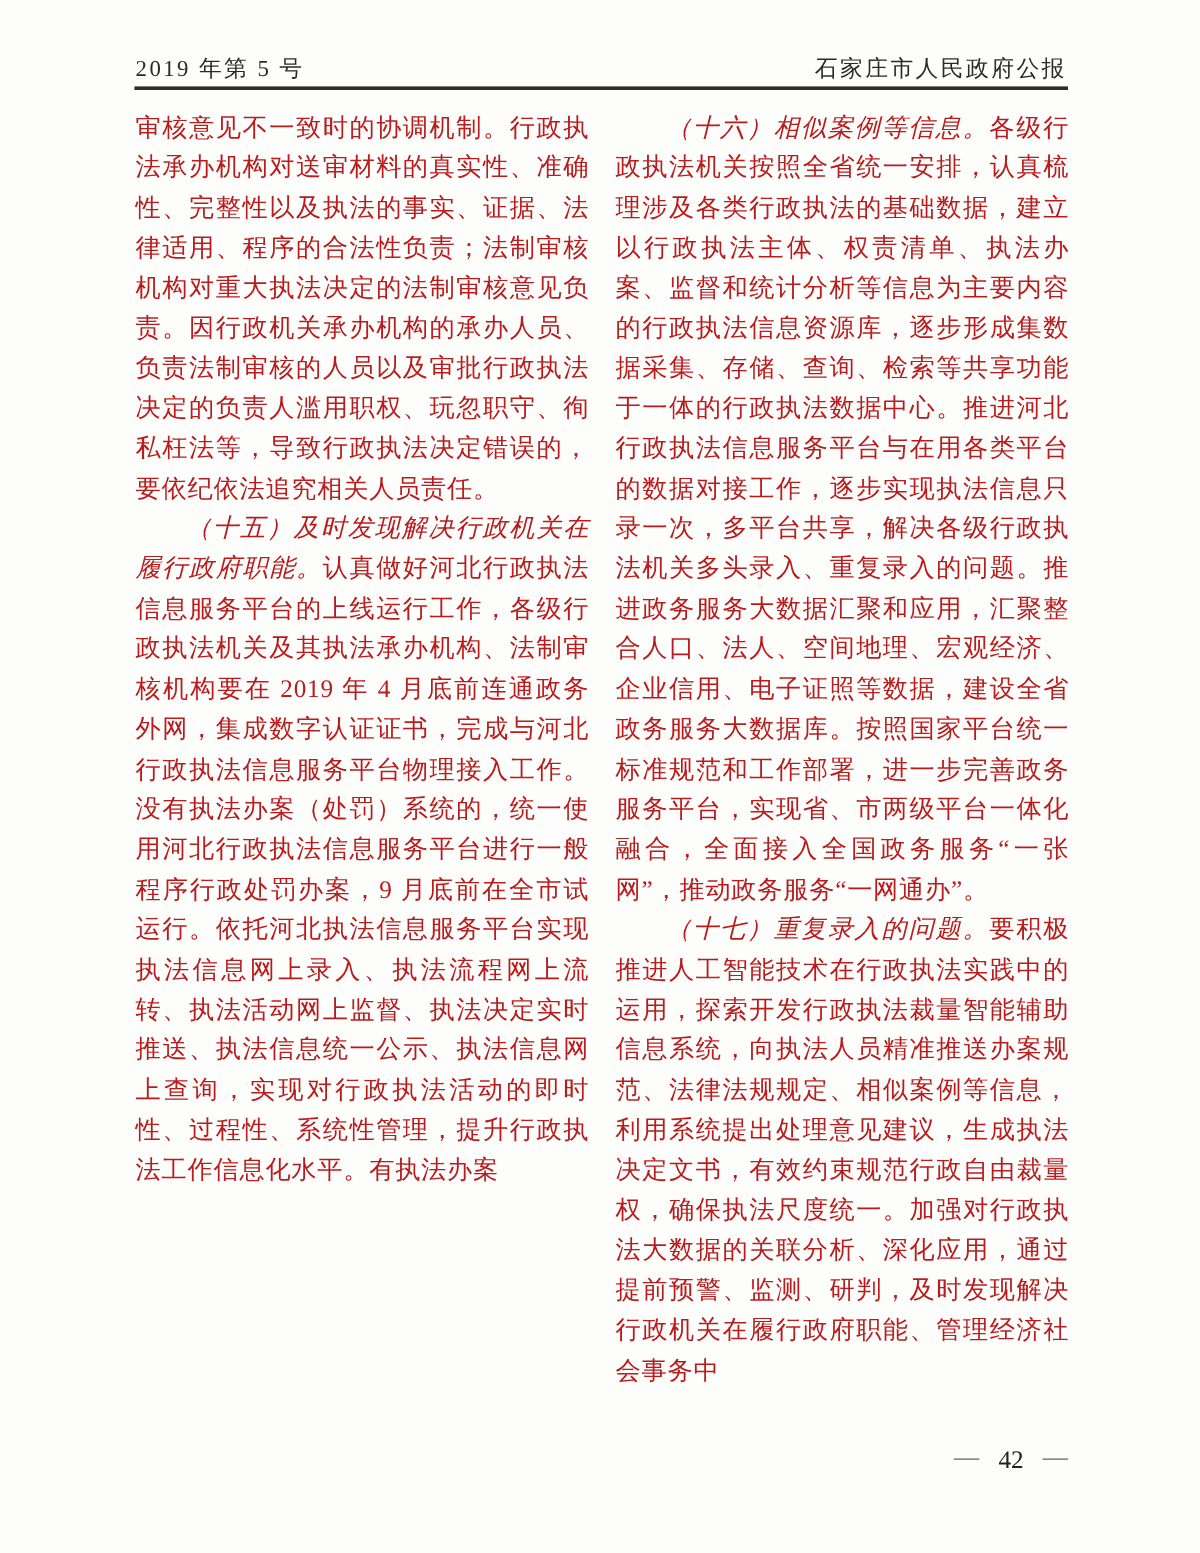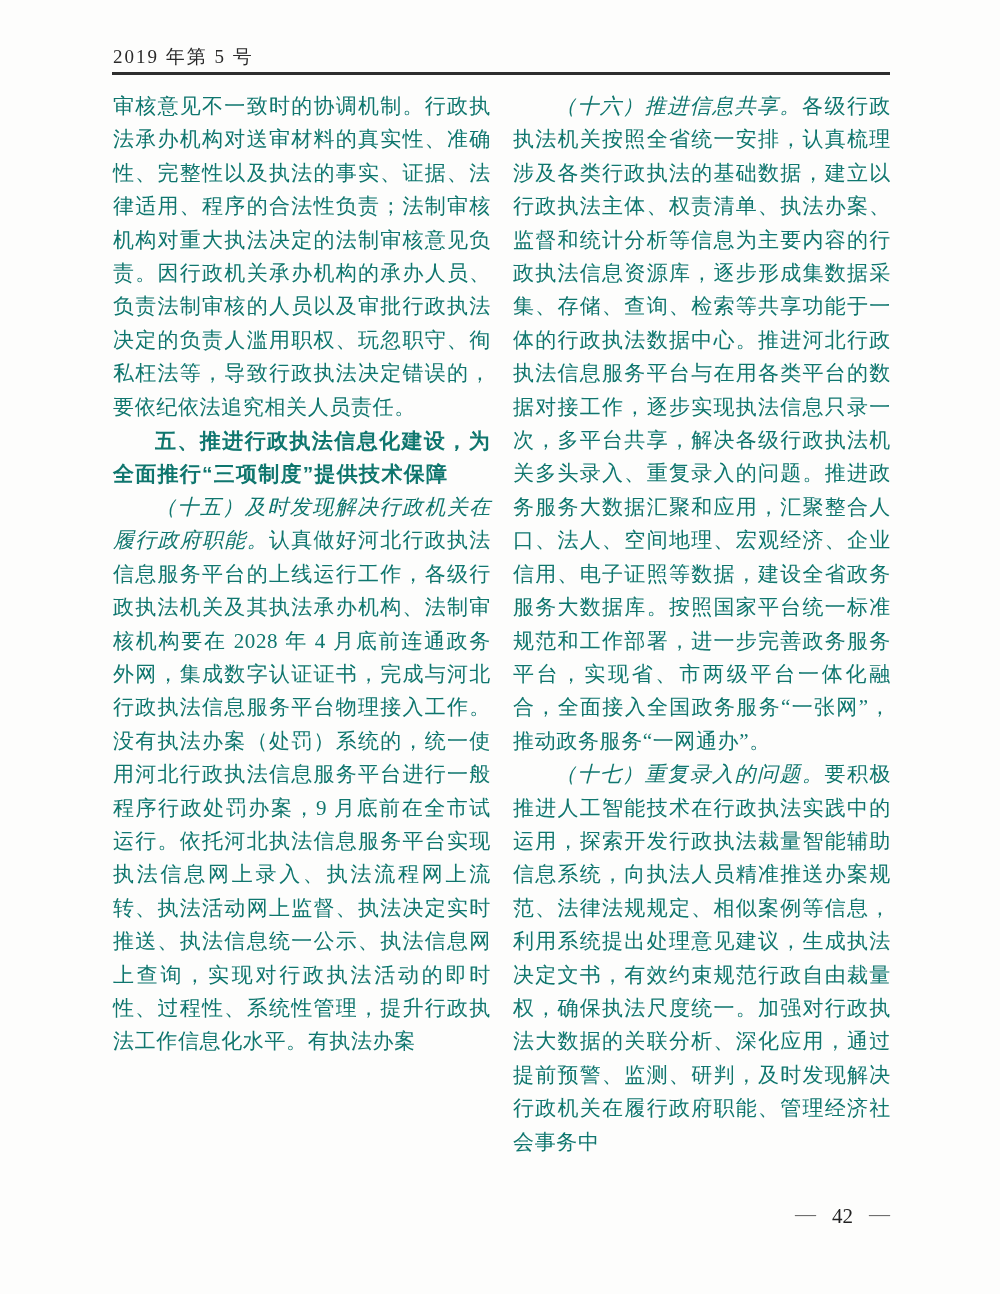--- a/index.html
+++ b/index.html
@@ -23,21 +23,21 @@
   }
   .header-rule {
     position: absolute; left: 112px; top: 72px; width: 778px; height: 3px;
     background: #2e2e2e;
   }
   .column {
     position: absolute; top: 90px; width: 378px;
     font-size: 21px; line-height: 33.4px;
     text-align: justify;
     letter-spacing: 0.03em;
-    color: #0f766e;
+    color: #b91c1c;
   }
   .col-left  { left: 113px; }
   .col-right { left: 513px; }
   .column p { margin: 0; text-indent: 2em; }
   .column p.no-indent { text-indent: 0; }
   .section-heading {
     font-family: "Liberation Sans", "DejaVu Sans", sans-serif;
     font-weight: 700;
     letter-spacing: 0.06em;
   }
@@ -49,34 +49,34 @@
   }
   .page-footer .dash { color: #666; position: relative; top: -2px; }
 </style>
 </head>
 <body>
 
 <div class="page">
 
   <div class="running-header">
     <span>2019 年第 5 号</span>
+    <span>石家庄市人民政府公报</span>
   </div>
   <div class="header-rule"></div>
 
   <div class="column col-left">
     <p class="no-indent">审核意见不一致时的协调机制。行政执法承办机构对送审材料的真实性、准确性、完整性以及执法的事实、证据、法律适用、程序的合法性负责；法制审核机构对重大执法决定的法制审核意见负责。因行政机关承办机构的承办人员、负责法制审核的人员以及审批行政执法决定的负责人滥用职权、玩忽职守、徇私枉法等，导致行政执法决定错误的，要依纪依法追究相关人员责任。</p>
-    <p class="section-heading">五、推进行政执法信息化建设，为全面推行“三项制度”提供技术保障</p>
     <p>
-      <span class="kai-lead">（十五）及时发现解决行政机关在履行政府职能。</span><span>认真做好河北行政执法信息服务平台的上线运行工作，各级行政执法机关及其执法承办机构、法制审核机构要在 2028 年 4 月底前连通政务外网，集成数字认证证书，完成与河北行政执法信息服务平台物理接入工作。没有执法办案（处罚）系统的，统一使用河北行政执法信息服务平台进行一般程序行政处罚办案，9 月底前在全市试运行。依托河北执法信息服务平台实现执法信息网上录入、执法流程网上流转、执法活动网上监督、执法决定实时推送、执法信息统一公示、执法信息网上查询，实现对行政执法活动的即时性、过程性、系统性管理，提升行政执法工作信息化水平。有执法办案</span>
+      <span class="kai-lead">（十五）及时发现解决行政机关在履行政府职能。</span><span>认真做好河北行政执法信息服务平台的上线运行工作，各级行政执法机关及其执法承办机构、法制审核机构要在 2019 年 4 月底前连通政务外网，集成数字认证证书，完成与河北行政执法信息服务平台物理接入工作。没有执法办案（处罚）系统的，统一使用河北行政执法信息服务平台进行一般程序行政处罚办案，9 月底前在全市试运行。依托河北执法信息服务平台实现执法信息网上录入、执法流程网上流转、执法活动网上监督、执法决定实时推送、执法信息统一公示、执法信息网上查询，实现对行政执法活动的即时性、过程性、系统性管理，提升行政执法工作信息化水平。有执法办案</span>
     </p>
   </div>
 
   <div class="column col-right">
     <p>
-      <span class="kai-lead">（十六）推进信息共享。</span><span>各级行政执法机关按照全省统一安排，认真梳理涉及各类行政执法的基础数据，建立以行政执法主体、权责清单、执法办案、监督和统计分析等信息为主要内容的行政执法信息资源库，逐步形成集数据采集、存储、查询、检索等共享功能于一体的行政执法数据中心。推进河北行政执法信息服务平台与在用各类平台的数据对接工作，逐步实现执法信息只录一次，多平台共享，解决各级行政执法机关多头录入、重复录入的问题。推进政务服务大数据汇聚和应用，汇聚整合人口、法人、空间地理、宏观经济、企业信用、电子证照等数据，建设全省政务服务大数据库。按照国家平台统一标准规范和工作部署，进一步完善政务服务平台，实现省、市两级平台一体化融合，全面接入全国政务服务“一张网”，推动政务服务“一网通办”。</span>
+      <span class="kai-lead">（十六）相似案例等信息。</span><span>各级行政执法机关按照全省统一安排，认真梳理涉及各类行政执法的基础数据，建立以行政执法主体、权责清单、执法办案、监督和统计分析等信息为主要内容的行政执法信息资源库，逐步形成集数据采集、存储、查询、检索等共享功能于一体的行政执法数据中心。推进河北行政执法信息服务平台与在用各类平台的数据对接工作，逐步实现执法信息只录一次，多平台共享，解决各级行政执法机关多头录入、重复录入的问题。推进政务服务大数据汇聚和应用，汇聚整合人口、法人、空间地理、宏观经济、企业信用、电子证照等数据，建设全省政务服务大数据库。按照国家平台统一标准规范和工作部署，进一步完善政务服务平台，实现省、市两级平台一体化融合，全面接入全国政务服务“一张网”，推动政务服务“一网通办”。</span>
     </p>
     <p>
       <span class="kai-lead">（十七）重复录入的问题。</span><span>要积极推进人工智能技术在行政执法实践中的运用，探索开发行政执法裁量智能辅助信息系统，向执法人员精准推送办案规范、法律法规规定、相似案例等信息，利用系统提出处理意见建议，生成执法决定文书，有效约束规范行政自由裁量权，确保执法尺度统一。加强对行政执法大数据的关联分析、深化应用，通过提前预警、监测、研判，及时发现解决行政机关在履行政府职能、管理经济社会事务中</span>
     </p>
   </div>
 
   <div class="page-footer">
     <span class="dash">—</span>
     <span class="num">42</span>
     <span class="dash">—</span>

